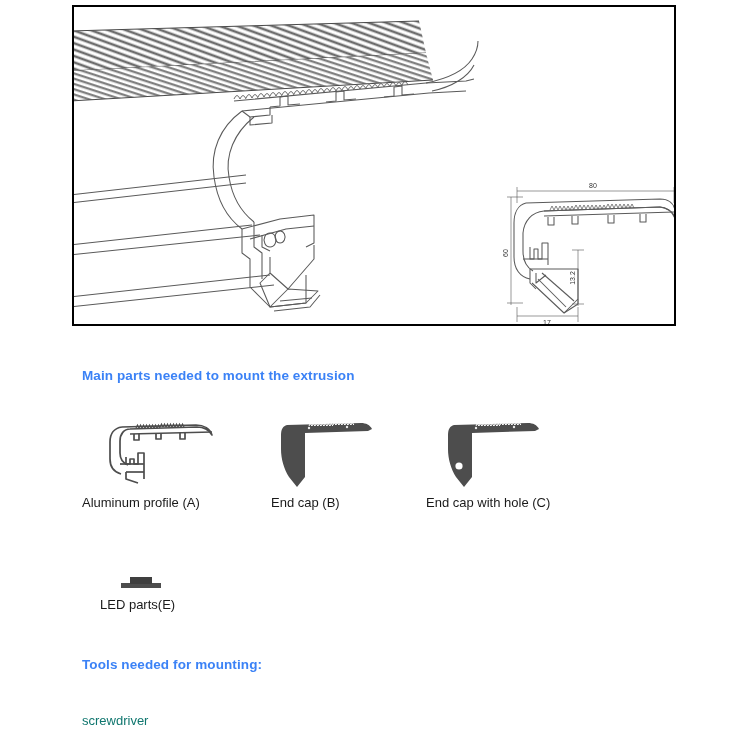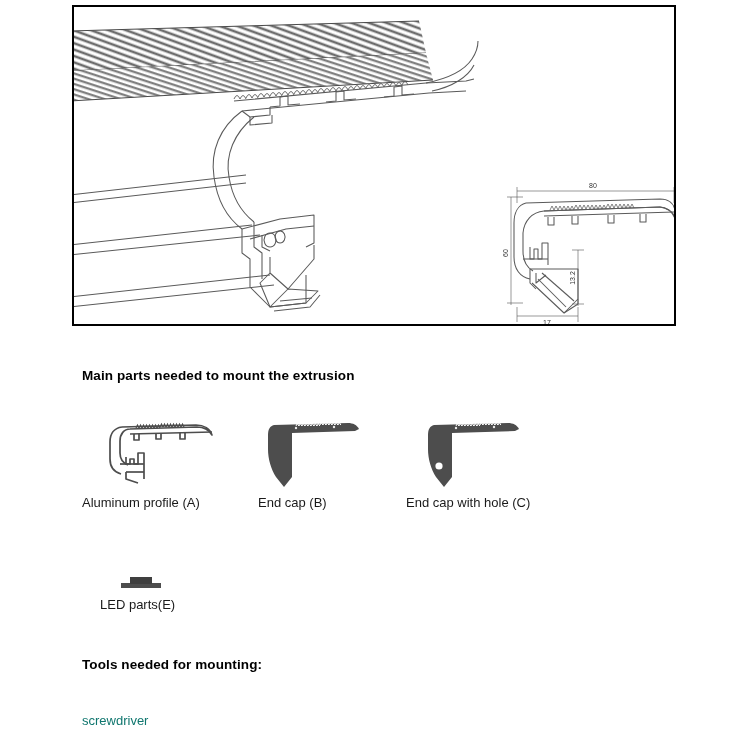--- a/index.html
+++ b/index.html
@@ -37,21 +37,21 @@
     position: absolute;
     left: 0;
     top: 0;
   }
 
   
   .section-heading {
     position: absolute;
     font-size: 13.5px;
     font-weight: bold;
-    color: #000000;
+    color: #3b82f6;
     letter-spacing: 0.1px;
     white-space: nowrap;
   }
   #main-parts-heading { left: 82px; top: 368px; }
   #tools-heading      { left: 82px; top: 657px; }
 
   .body-text {
     position: absolute;
     font-size: 13px;
     color: #0f766e;
@@ -80,23 +80,23 @@
   .part-label {
     font-size: 13px;
     color: #1a1a1a;
     white-space: nowrap;
     margin-top: 8px;
     display: block;
   }
 
   #part-a { left: 82px; }
   #part-a .part-figure { padding-left: 18px; }
-  #part-b { left: 258px; }
+  #part-b { left: 271px; }
   #part-b .part-figure { padding-left: 4px; }
-  #part-c { left: 406px; }
+  #part-c { left: 426px; }
   #part-c .part-figure { padding-left: 16px; }
   #part-d { left: 582px; }
   #part-d .part-figure { padding-left: 13px; }
 
   
   .led-row {
     position: absolute;
     left: 100px;
     top: 565px;
   }

